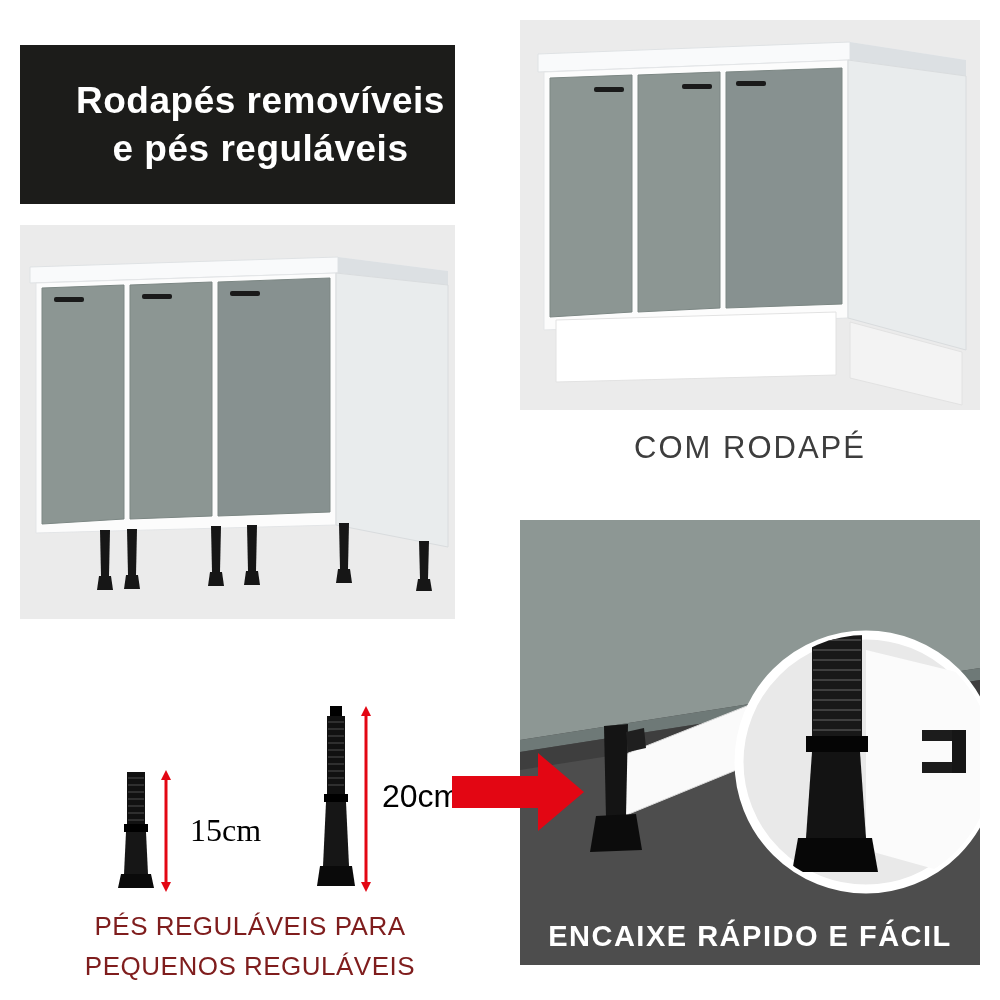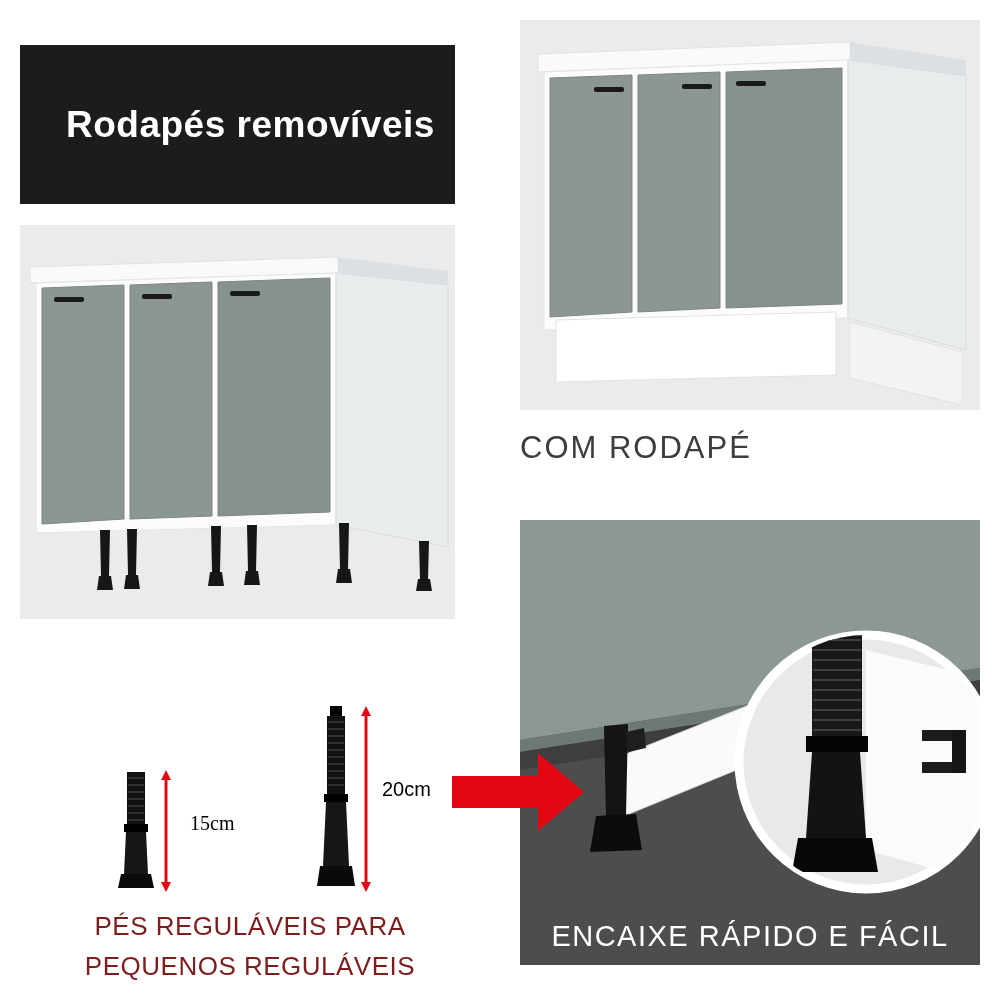--- a/index.html
+++ b/index.html
@@ -6,61 +6,62 @@
   .canvas{
     position:relative;width:1000px;height:1000px;background:#ffffff;
     font-family:"Liberation Sans","DejaVu Sans",sans-serif;overflow:hidden;
   }
   .abs{position:absolute;}
 
   
   .header-banner{
     left:20px;top:45px;width:435px;height:159px;background:#1c1c1a;
     display:flex;flex-direction:column;justify-content:center;
-    padding-left:46px;box-sizing:border-box;
+    padding-left:46px;box-sizing:border-box;align-items:center;
   }
   .header-banner .line{
     color:#ffffff;font-size:37px;font-weight:700;line-height:48px;letter-spacing:.5px;
   }
 
   
   .panel-light{background:#ebebeb;overflow:hidden;}
   .panel-sem{left:20px;top:225px;width:435px;height:394px;}
   .panel-com{left:520px;top:20px;width:460px;height:390px;}
 
   
   .panel-dark{
     left:520px;top:520px;width:460px;height:445px;background:#4d4d4d;overflow:hidden;
   }
 
   .caption-label{
-    color:#3d3d3d;font-size:31px;letter-spacing:2px;font-weight:400;
+    color:#3d3d3d;font-size:31px;letter-spacing:2px;text-align:center;font-weight:400;
   }
   .label-sem{left:20px;top:632px;width:435px;}
   .label-com{left:520px;top:430px;width:460px;}
   .label-encaixe{
     left:0;bottom:12px;width:100%;color:#ffffff;font-size:29px;letter-spacing:1.5px;
-    text-align:center;font-weight:400;
-  }
-
-  .measure-text{color:#000000;font-size:20px;font-weight:400;}
+    text-align:center;font-weight:700;
+  }
+
+  .measure-text{color:#000000;font-size:32px;font-weight:400;}
   .caption-block{
     left:40px;top:906px;width:420px;text-align:center;color:#7f1d1d;
     font-size:26px;line-height:40px;letter-spacing:.5px;
   }
 
   svg{display:block;}
 </style>
 </head>
 <body>
 
 <div class="canvas">
 
   <div class="abs header-banner">
     <div class="line">Rodapés removíveis</div>
+    <div class="line">e pés reguláveis</div>
   </div>
 
   <div class="abs panel-light panel-sem">
     <svg width="435" height="394" viewBox="0 0 435 394">
 
       <g>
         <polygon points="10,42 318,32 428,46 122,58" fill="#eef0f2"></polygon>
         <polygon points="10,42 318,32 318,48 10,58" fill="#f9fafb" stroke="#dfe2e4" stroke-width="1"></polygon>
         <polygon points="318,32 428,46 428,60 318,48" fill="#dce0e3"></polygon>
       </g>

